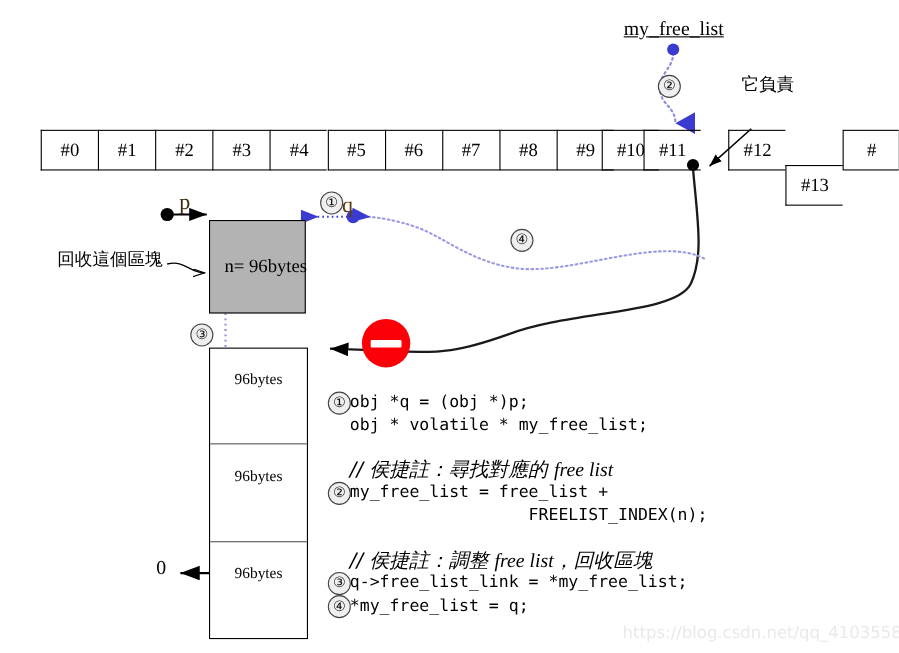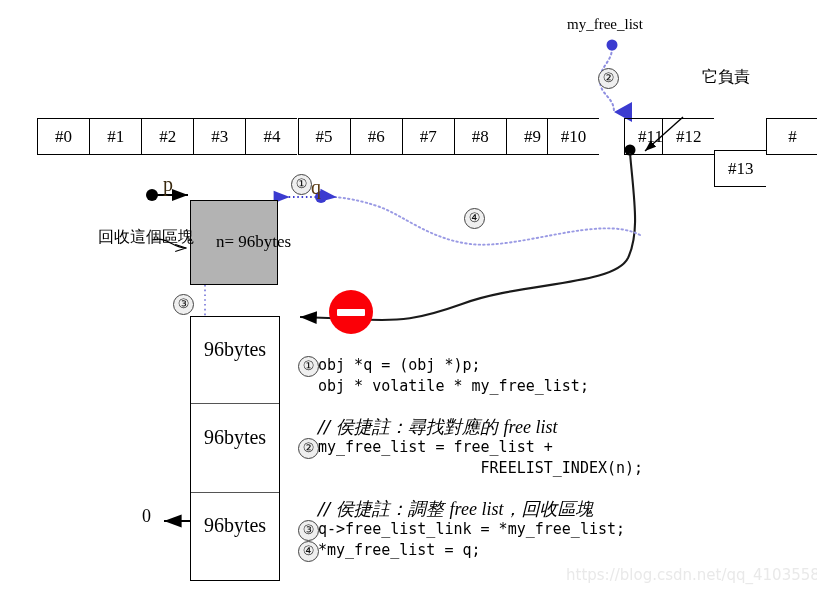--- a/index.html
+++ b/index.html
@@ -9,48 +9,48 @@
     font-family:"Liberation Serif","DejaVu Serif",serif;
     color:#000;
   }
   #stage{position:absolute;left:0;top:0;width:817px;height:594px;}
   .svg-layer{position:absolute;left:0;top:0;width:817px;height:594px;}
 
   
   .lbl{position:absolute;white-space:nowrap;line-height:1;}
 
   .title-arr{left:44px;top:88px;font-size:21px;}
-  .lbl-myfree{left:567px;top:17px;font-size:15px;}
-  .lbl-cn-top{left:702px;top:66px;font-size:16px;
+  .lbl-myfree{left:567px;top:17px;font-size:18px;text-decoration:underline;}
+  .lbl-cn-top{left:674px;top:66px;font-size:16px;
       font-family:"DejaVu Sans","Liberation Sans",sans-serif;line-height:1.35;}
   .lbl-cn-left{left:52px;top:229px;font-size:16px;
-      font-family:Liberation Sans, sans-serif;margin-left:46px;}
+      font-family:Liberation Mono, monospace;}
 
   .lbl-p{left:163px;top:174px;font-size:20px;color:#3a2a10;}
   .lbl-q{left:311px;top:177px;font-size:20px;color:#5a3a12;}
-  .lbl-n{left:216px;top:233px;font-size:17px;}
+  .lbl-n{left:204px;top:233px;font-size:17px;}
   .lbl-zero{left:142px;top:507px;font-size:18px;}
 
   
   #arraybox{position:absolute;left:37px;top:118px;height:37px;width:781px;}
   .cell{position:absolute;top:0;height:37px;box-sizing:border-box;
         border:1px solid #000;border-right:none;
         font-size:17px;text-align:center;line-height:36px;}
   .cell.last{border-right:1px solid #000;}
 
   
   #grayblk{position:absolute;left:190px;top:200px;width:88px;height:85px;
            background:#b3b3b3;border:1.5px solid #000;box-sizing:border-box;}
 
   
   #chain{position:absolute;left:190px;top:316px;width:90px;height:265px;
          border:1.5px solid #000;box-sizing:border-box;background:#fff;}
   .chain-sep{position:absolute;left:0;width:100%;height:0;
              border-top:1.6px solid #555;}
-  .chain-txt{position:absolute;width:100%;text-align:center;font-size:20px;}
+  .chain-txt{position:absolute;width:100%;text-align:center;font-size:14px;}
 
   
   .circnum{position:absolute;width:19px;height:19px;border-radius:50%;
     border:1.3px solid #444;background:#efefef;color:#111;
     font-size:13px;line-height:18px;text-align:center;
     font-family:"Liberation Serif",serif;}
 
   
   #noentry{position:absolute;left:329px;top:290px;width:44px;height:44px;
     border-radius:50%;background:#fb0007;}
@@ -155,21 +155,21 @@
       <div class="cell" style="left: 52.1px; width: 52.1px;">#1</div>
       <div class="cell" style="left: 104.2px; width: 52.1px;">#2</div>
       <div class="cell" style="left: 156.3px; width: 52.1px;">#3</div>
       <div class="cell" style="left: 208.4px; width: 52.1px;">#4</div>
       <div class="cell" style="left: 260.5px; width: 52.1px;">#5</div>
       <div class="cell" style="left: 312.6px; width: 52.1px;">#6</div>
       <div class="cell" style="left: 364.7px; width: 52.1px;">#7</div>
       <div class="cell" style="left: 416.8px; width: 52.1px;">#8</div>
       <div class="cell" style="left: 468.9px; width: 52.1px;">#9</div>
       <div class="cell" style="left: 510px; width: 52.1px;">#10</div>
-      <div class="cell" style="left: 587px; width: 52.1px;">#11</div>
+      <div class="cell" style="left: 548px; width: 52.1px;">#11</div>
       <div class="cell" style="left: 625.2px; width: 52.1px;">#12</div>
       <div class="cell" style="left: 677.3px; width: 52.1px; margin-top: 32px;">#13</div>
       <div class="cell last" style="left: 729.4px; width: 52.1px;">#</div>
     </div>
 
   <div id="grayblk"></div>
   <div class="lbl lbl-n">n= 96bytes</div>
 
   <div id="chain">
       <div class="chain-txt" style="top: 21px;">96bytes</div>

